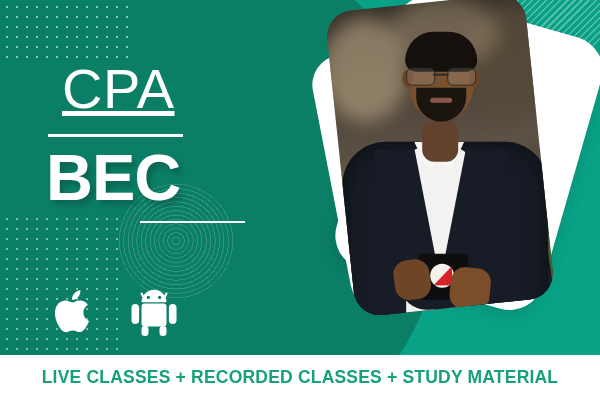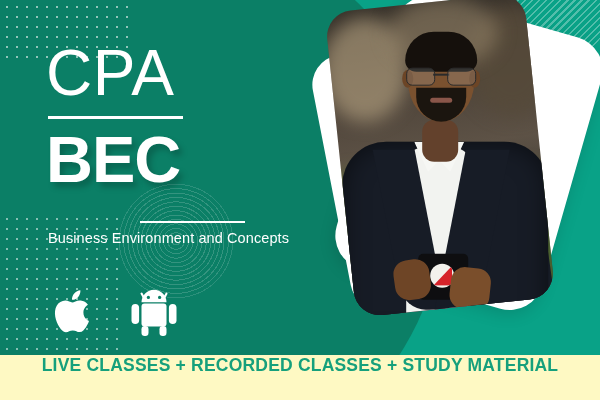--- a/index.html
+++ b/index.html
@@ -44,22 +44,22 @@
     background:repeating-radial-gradient(circle at 50% 50%,
         rgba(255,255,255,0) 0px, rgba(255,255,255,0) 3.4px,
         rgba(255,255,255,.17) 3.4px, rgba(255,255,255,.17) 4.4px);
     -webkit-mask-image:radial-gradient(circle at 50% 50%, #000 62%, rgba(0,0,0,0) 100%);
     mask-image:radial-gradient(circle at 50% 50%, #000 62%, rgba(0,0,0,0) 100%);
   }
 
   
   .text-block{position:absolute;left:46px;top:44px;z-index:6;}
   .cpa{
-    font-size:64px;line-height:58px;font-weight:300;color:#ffffff;
-    letter-spacing:.5px;margin:0;
+    font-size:56px;line-height:58px;font-weight:300;color:#ffffff;
+    letter-spacing:.5px;margin:16px;text-decoration:underline;
   }
   .rule-cpa{
     width:135px;height:3px;background:#ffffff;margin:14px 0 2px 2px;
   }
   .bec{
     font-size:65px;line-height:78px;font-weight:800;color:#ffffff;
     letter-spacing:-1px;margin:0;
     text-shadow:4px 5px 6px rgba(0,0,0,.22);
   }
   .rule-sub{
@@ -195,22 +195,22 @@
     border-radius:50%;background:#f3f1ec;overflow:hidden;
   }
   .mug-logo::after{
     content:"";position:absolute;left:3px;top:2px;width:19px;height:20px;
     background:#d6232a;clip-path:polygon(0 100%,100% 0,100% 100%);
   }
 
   
   .bottom-bar{
     position:absolute;left:0;bottom:0;width:600px;height:45px;
-    background:#fef9c3;z-index:7;
-    display:flex;align-items:flex-start;justify-content:center;
+    background:#ffffff;z-index:7;
+    display:flex;align-items:center;justify-content:center;
   }
   .bottom-bar .tagline{
     font-size:17.5px;font-weight:700;color:#16a07c;letter-spacing:.2px;
     white-space:nowrap;margin:0;
   }
 </style>
 </head>
 <body>
 
 <div id="banner">
@@ -260,21 +260,20 @@
       </div>
     </div>
   </div>
 
   <div class="text-block">
     <p class="cpa">CPA</p>
     <div class="rule-cpa"></div>
     <p class="bec">BEC</p>
   </div>
   <div class="rule-sub"></div>
-  <p class="subtitle">Business Environment and Concepts</p>
 
   <div class="platform-icons">
     <span>
       <svg width="46" height="54" viewBox="0 0 46 54" aria-hidden="true">
         <path fill="#ffffff" d="M31.4 28.6c-.05-5.3 4.33-7.84 4.53-7.97-2.47-3.6-6.3-4.1-7.66-4.15-3.26-.33-6.37 1.92-8.02 1.92-1.65 0-4.2-1.87-6.9-1.82-3.55.05-6.82 2.06-8.65 5.24-3.69 6.4-.94 15.87 2.65 21.06 1.76 2.54 3.85 5.39 6.6 5.29 2.65-.11 3.65-1.71 6.85-1.71s4.1 1.71 6.9 1.66c2.85-.05 4.65-2.59 6.39-5.14 2.01-2.95 2.84-5.81 2.89-5.96-.06-.03-5.54-2.13-5.58-8.42z"></path>
         <path fill="#ffffff" d="M26.2 12.9c1.46-1.77 2.45-4.23 2.18-6.68-2.1.09-4.65 1.4-6.16 3.16-1.35 1.56-2.54 4.06-2.22 6.45 2.35.18 4.74-1.19 6.2-2.93z"></path>
       </svg>
     </span>
     <span>
       <svg width="56" height="56" viewBox="0 0 56 56" aria-hidden="true">

